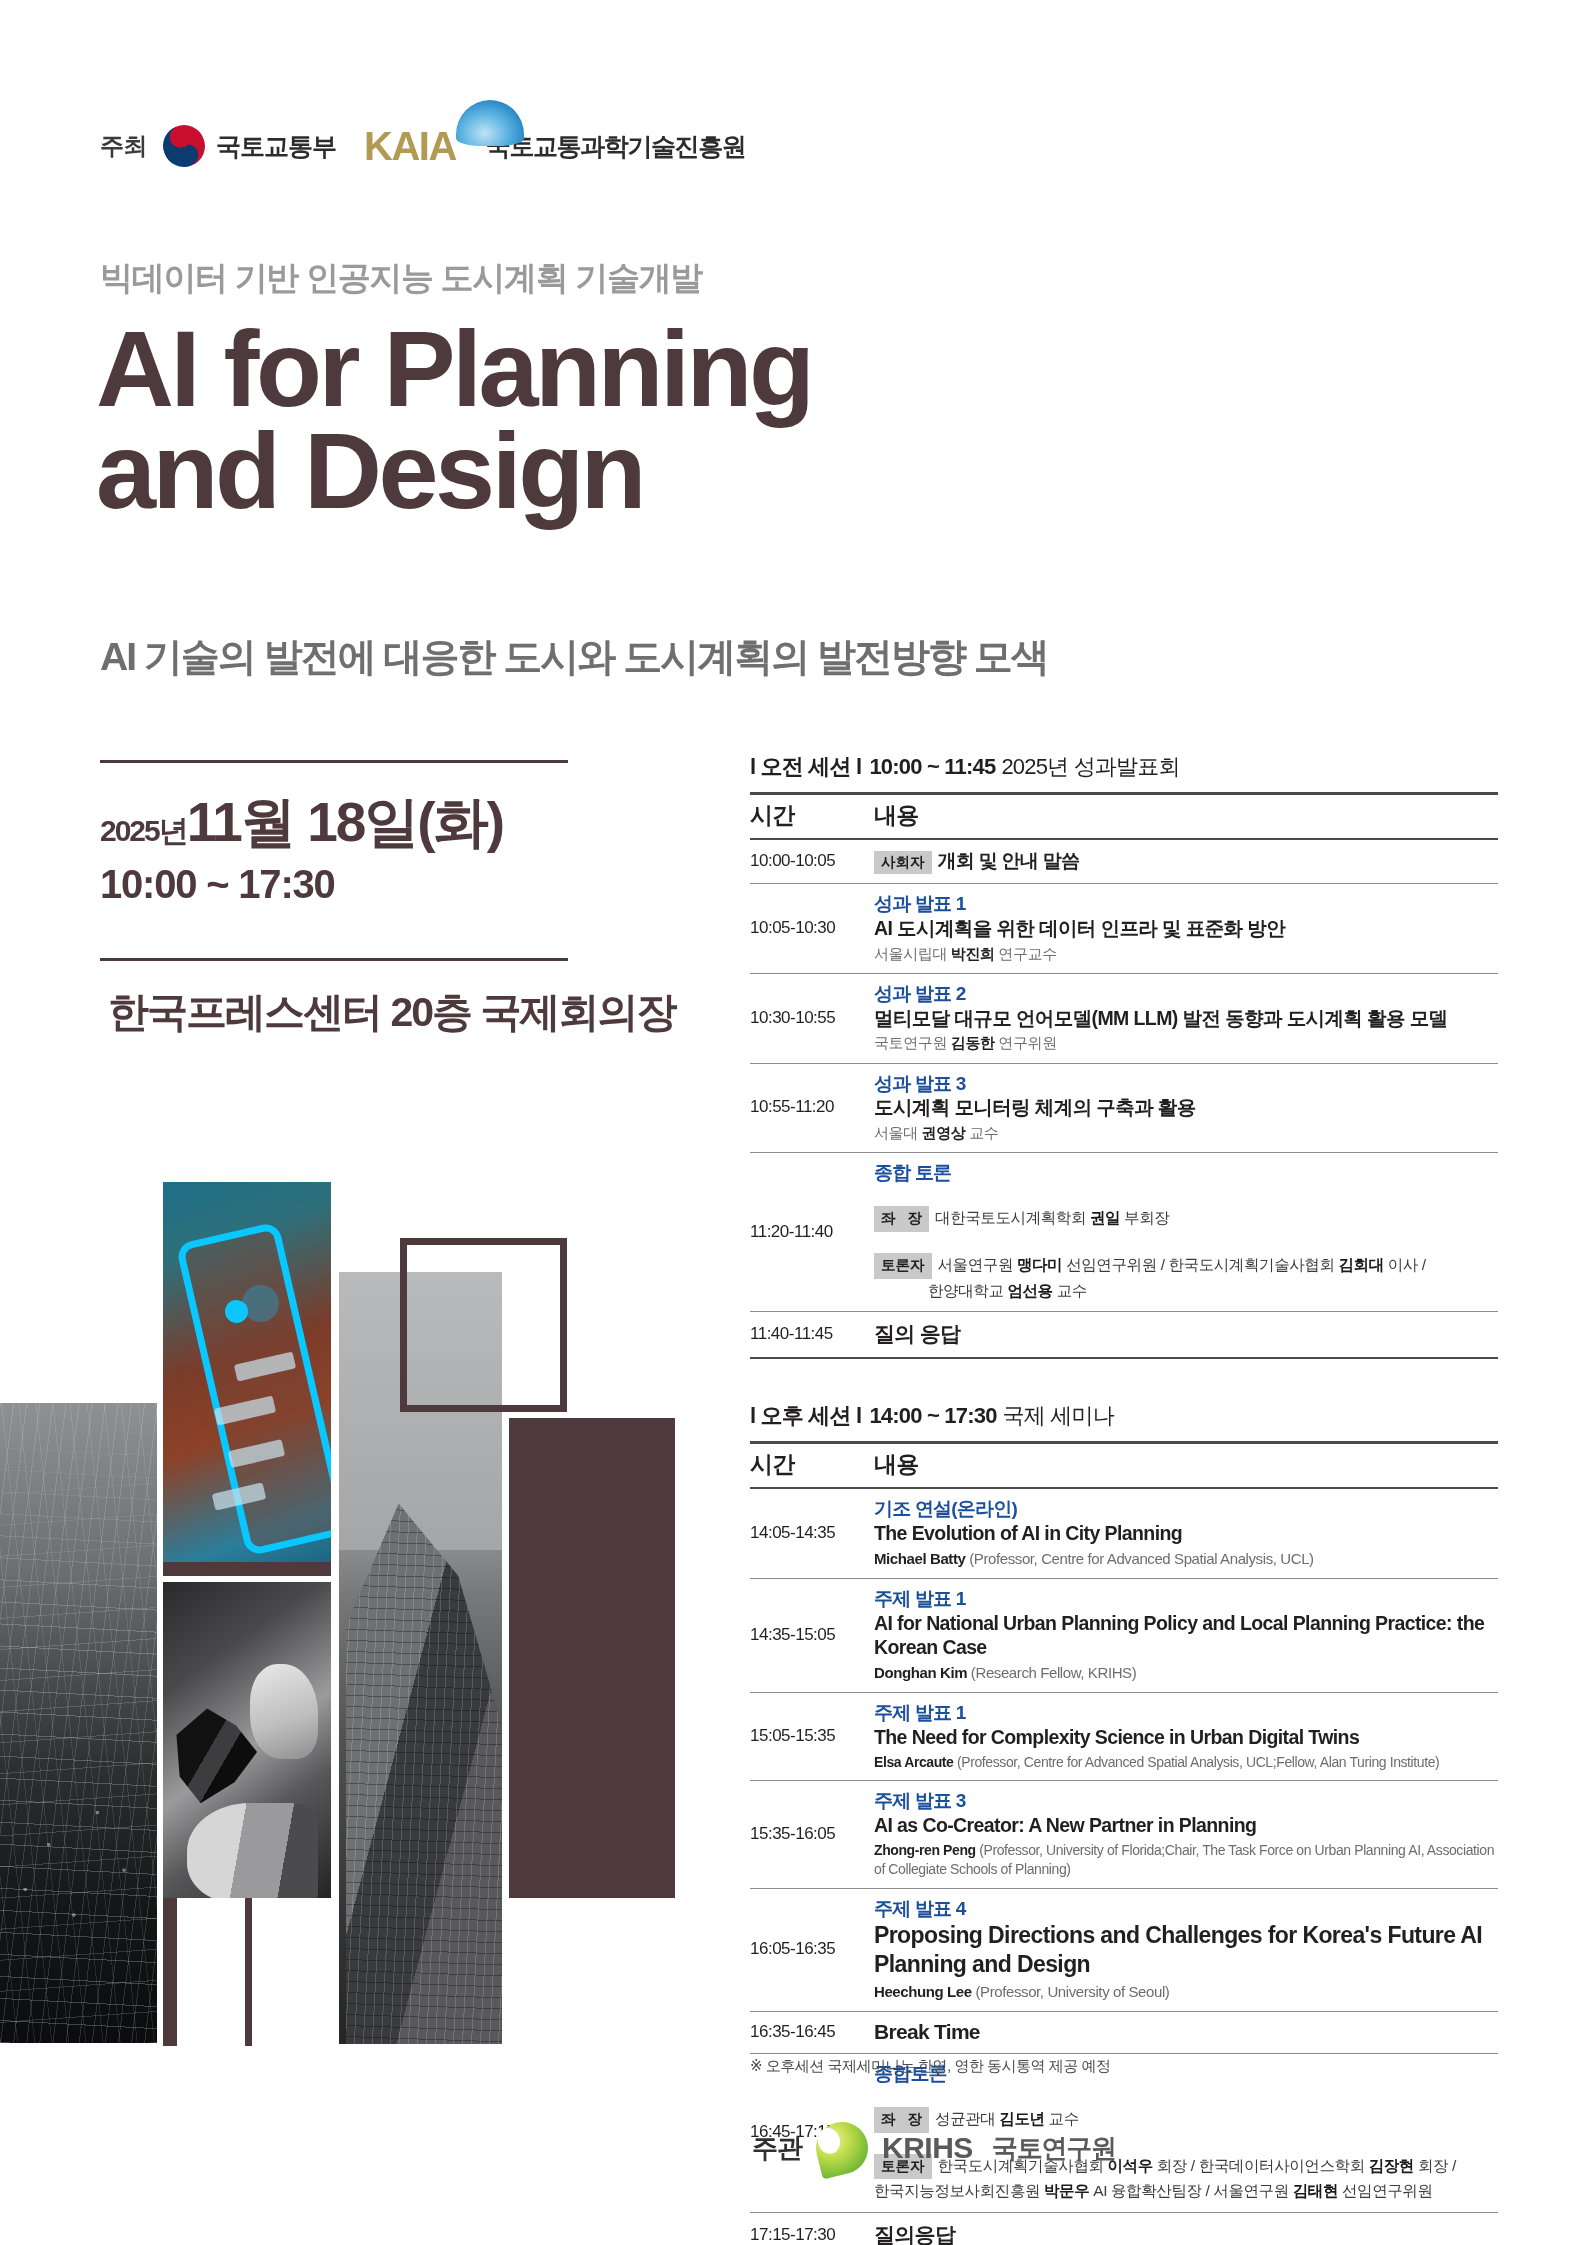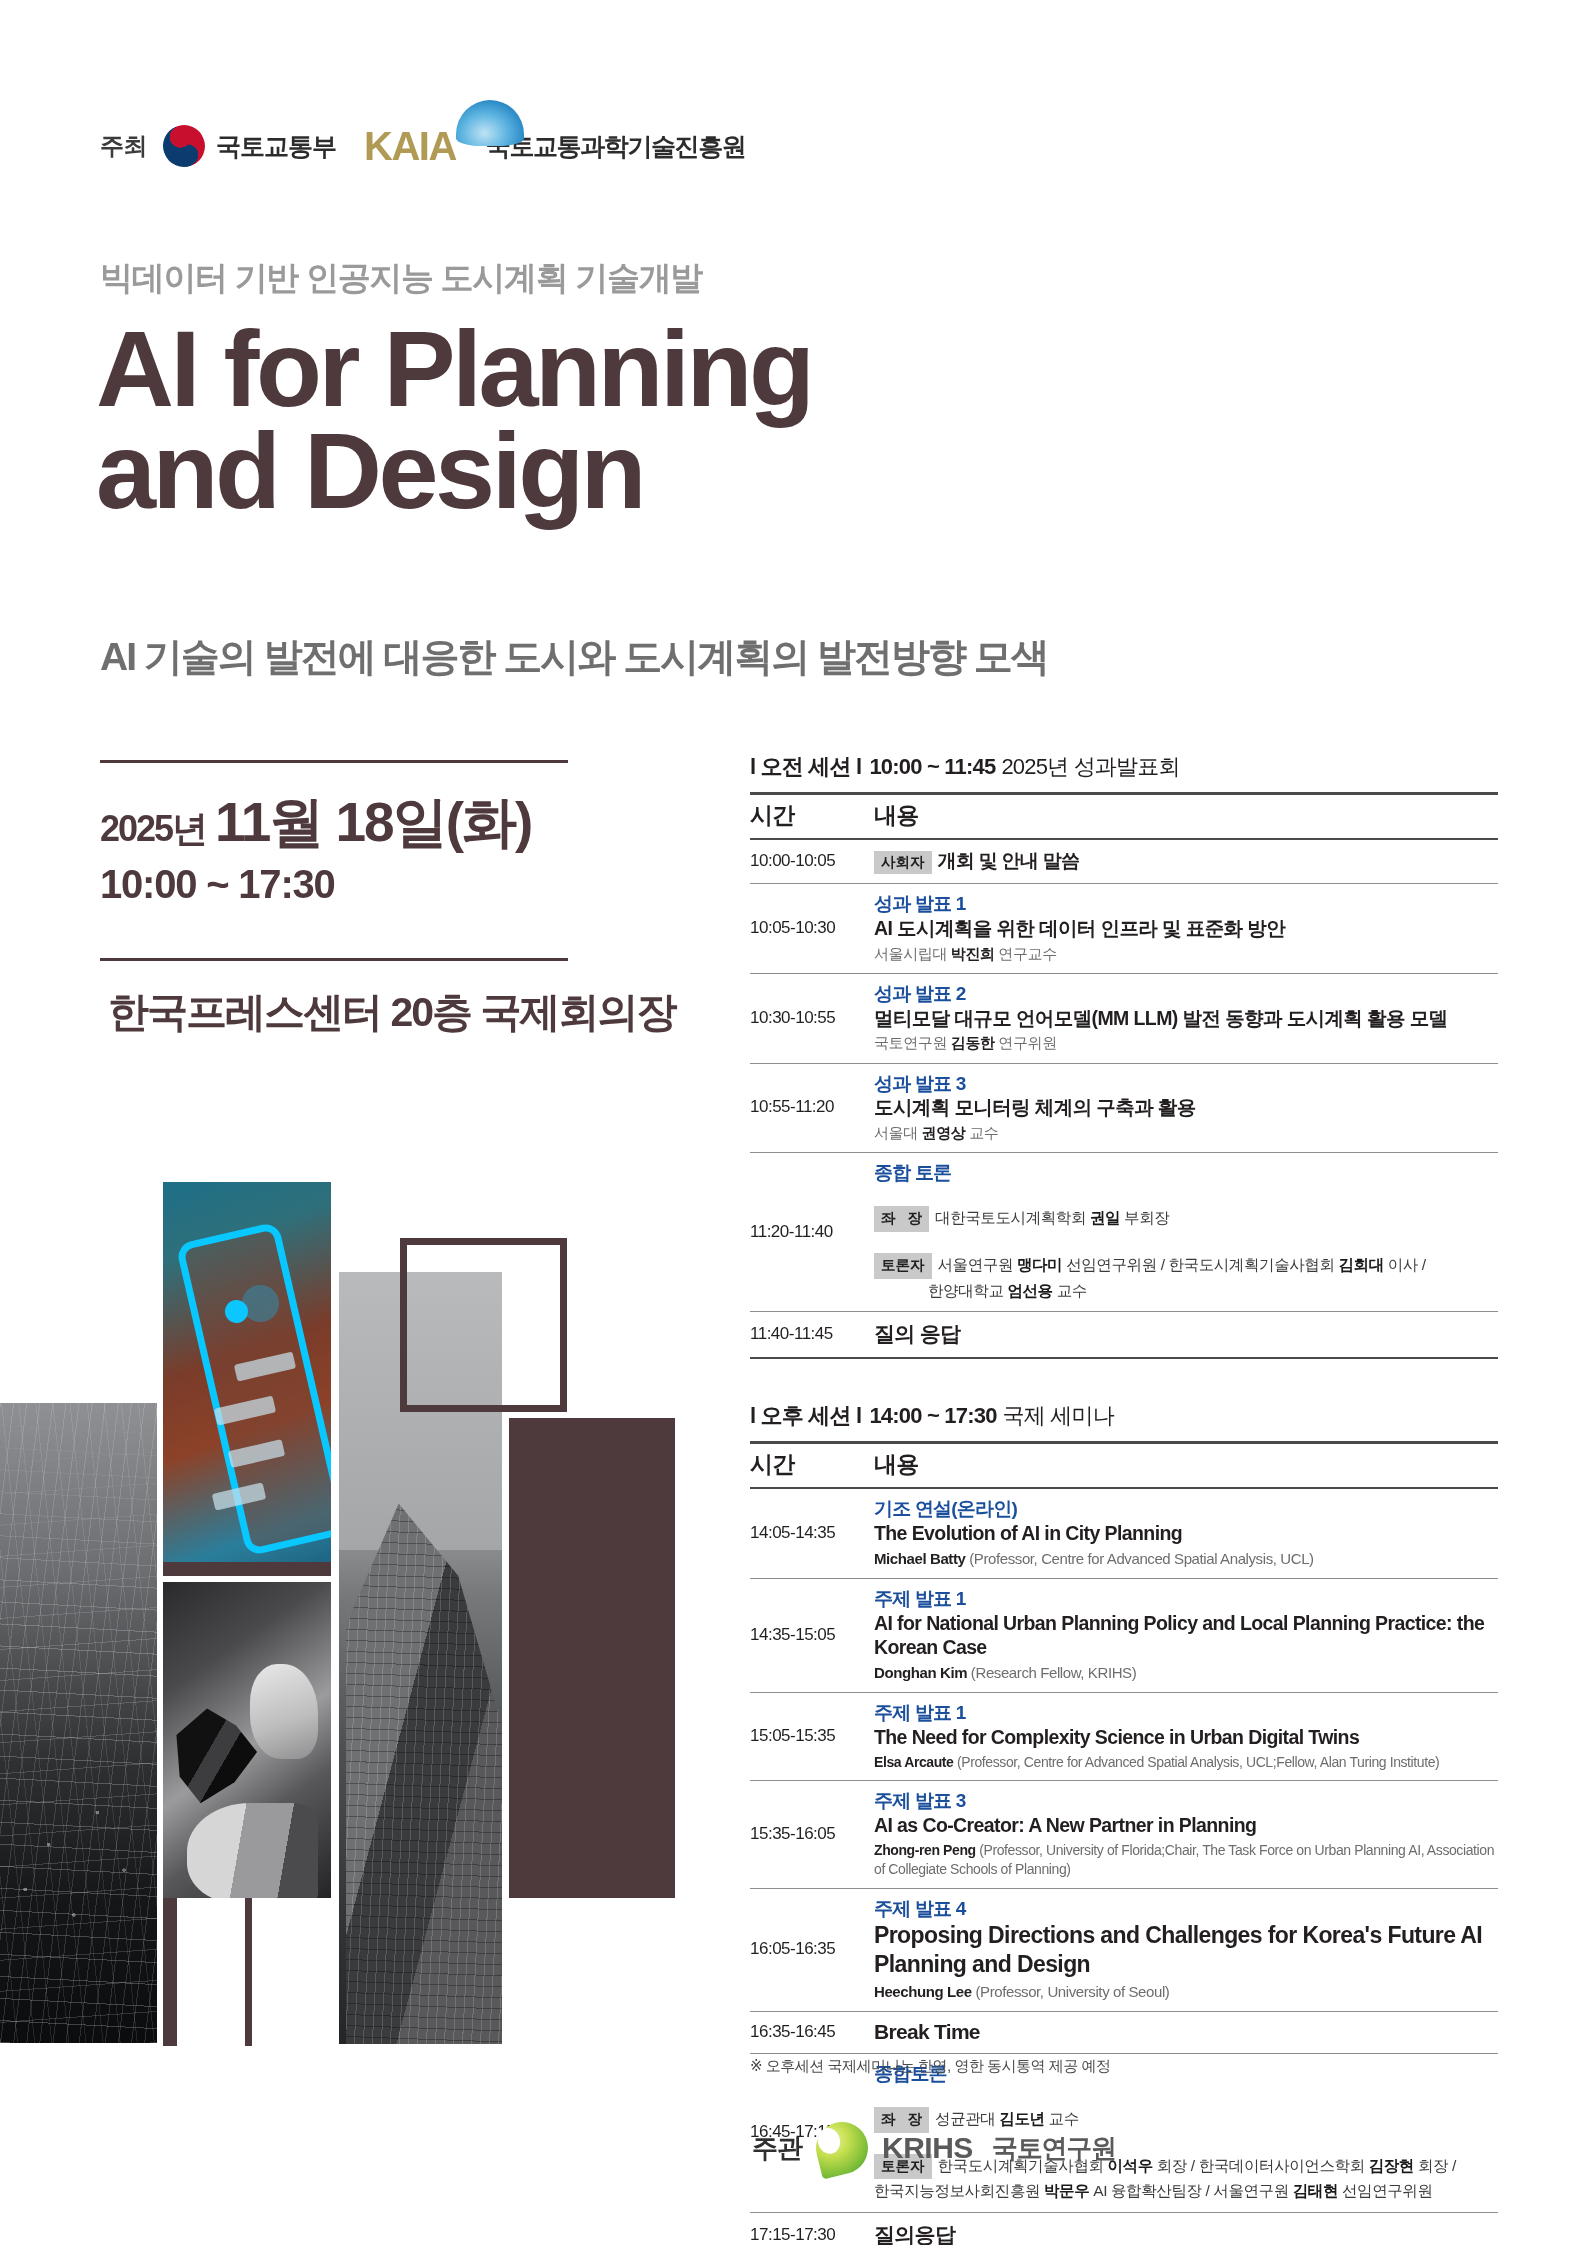--- a/index.html
+++ b/index.html
@@ -139,29 +139,28 @@
   #rule1 { top: 760px; }
   #rule2 { top: 958px; }
   .date-line {
     position: absolute;
     left: 100px; top: 786px;
     font-size: 0;
     white-space: nowrap;
     color: #4e393d;
   }
   .date-year {
-    font-size: 36px;
+    font-size: 30px;
     font-weight: 800;
     letter-spacing: -2px;
   }
   .date-day {
     font-size: 55px;
     font-weight: 800;
     letter-spacing: -2px;
-    margin-left: 9px;
     text-align: right;
   }
   .time-line {
     position: absolute;
     left: 100px; top: 862px;
     font-size: 40px;
     font-weight: 800;
     color: #4e393d;
     letter-spacing: -1.2px;
   }

